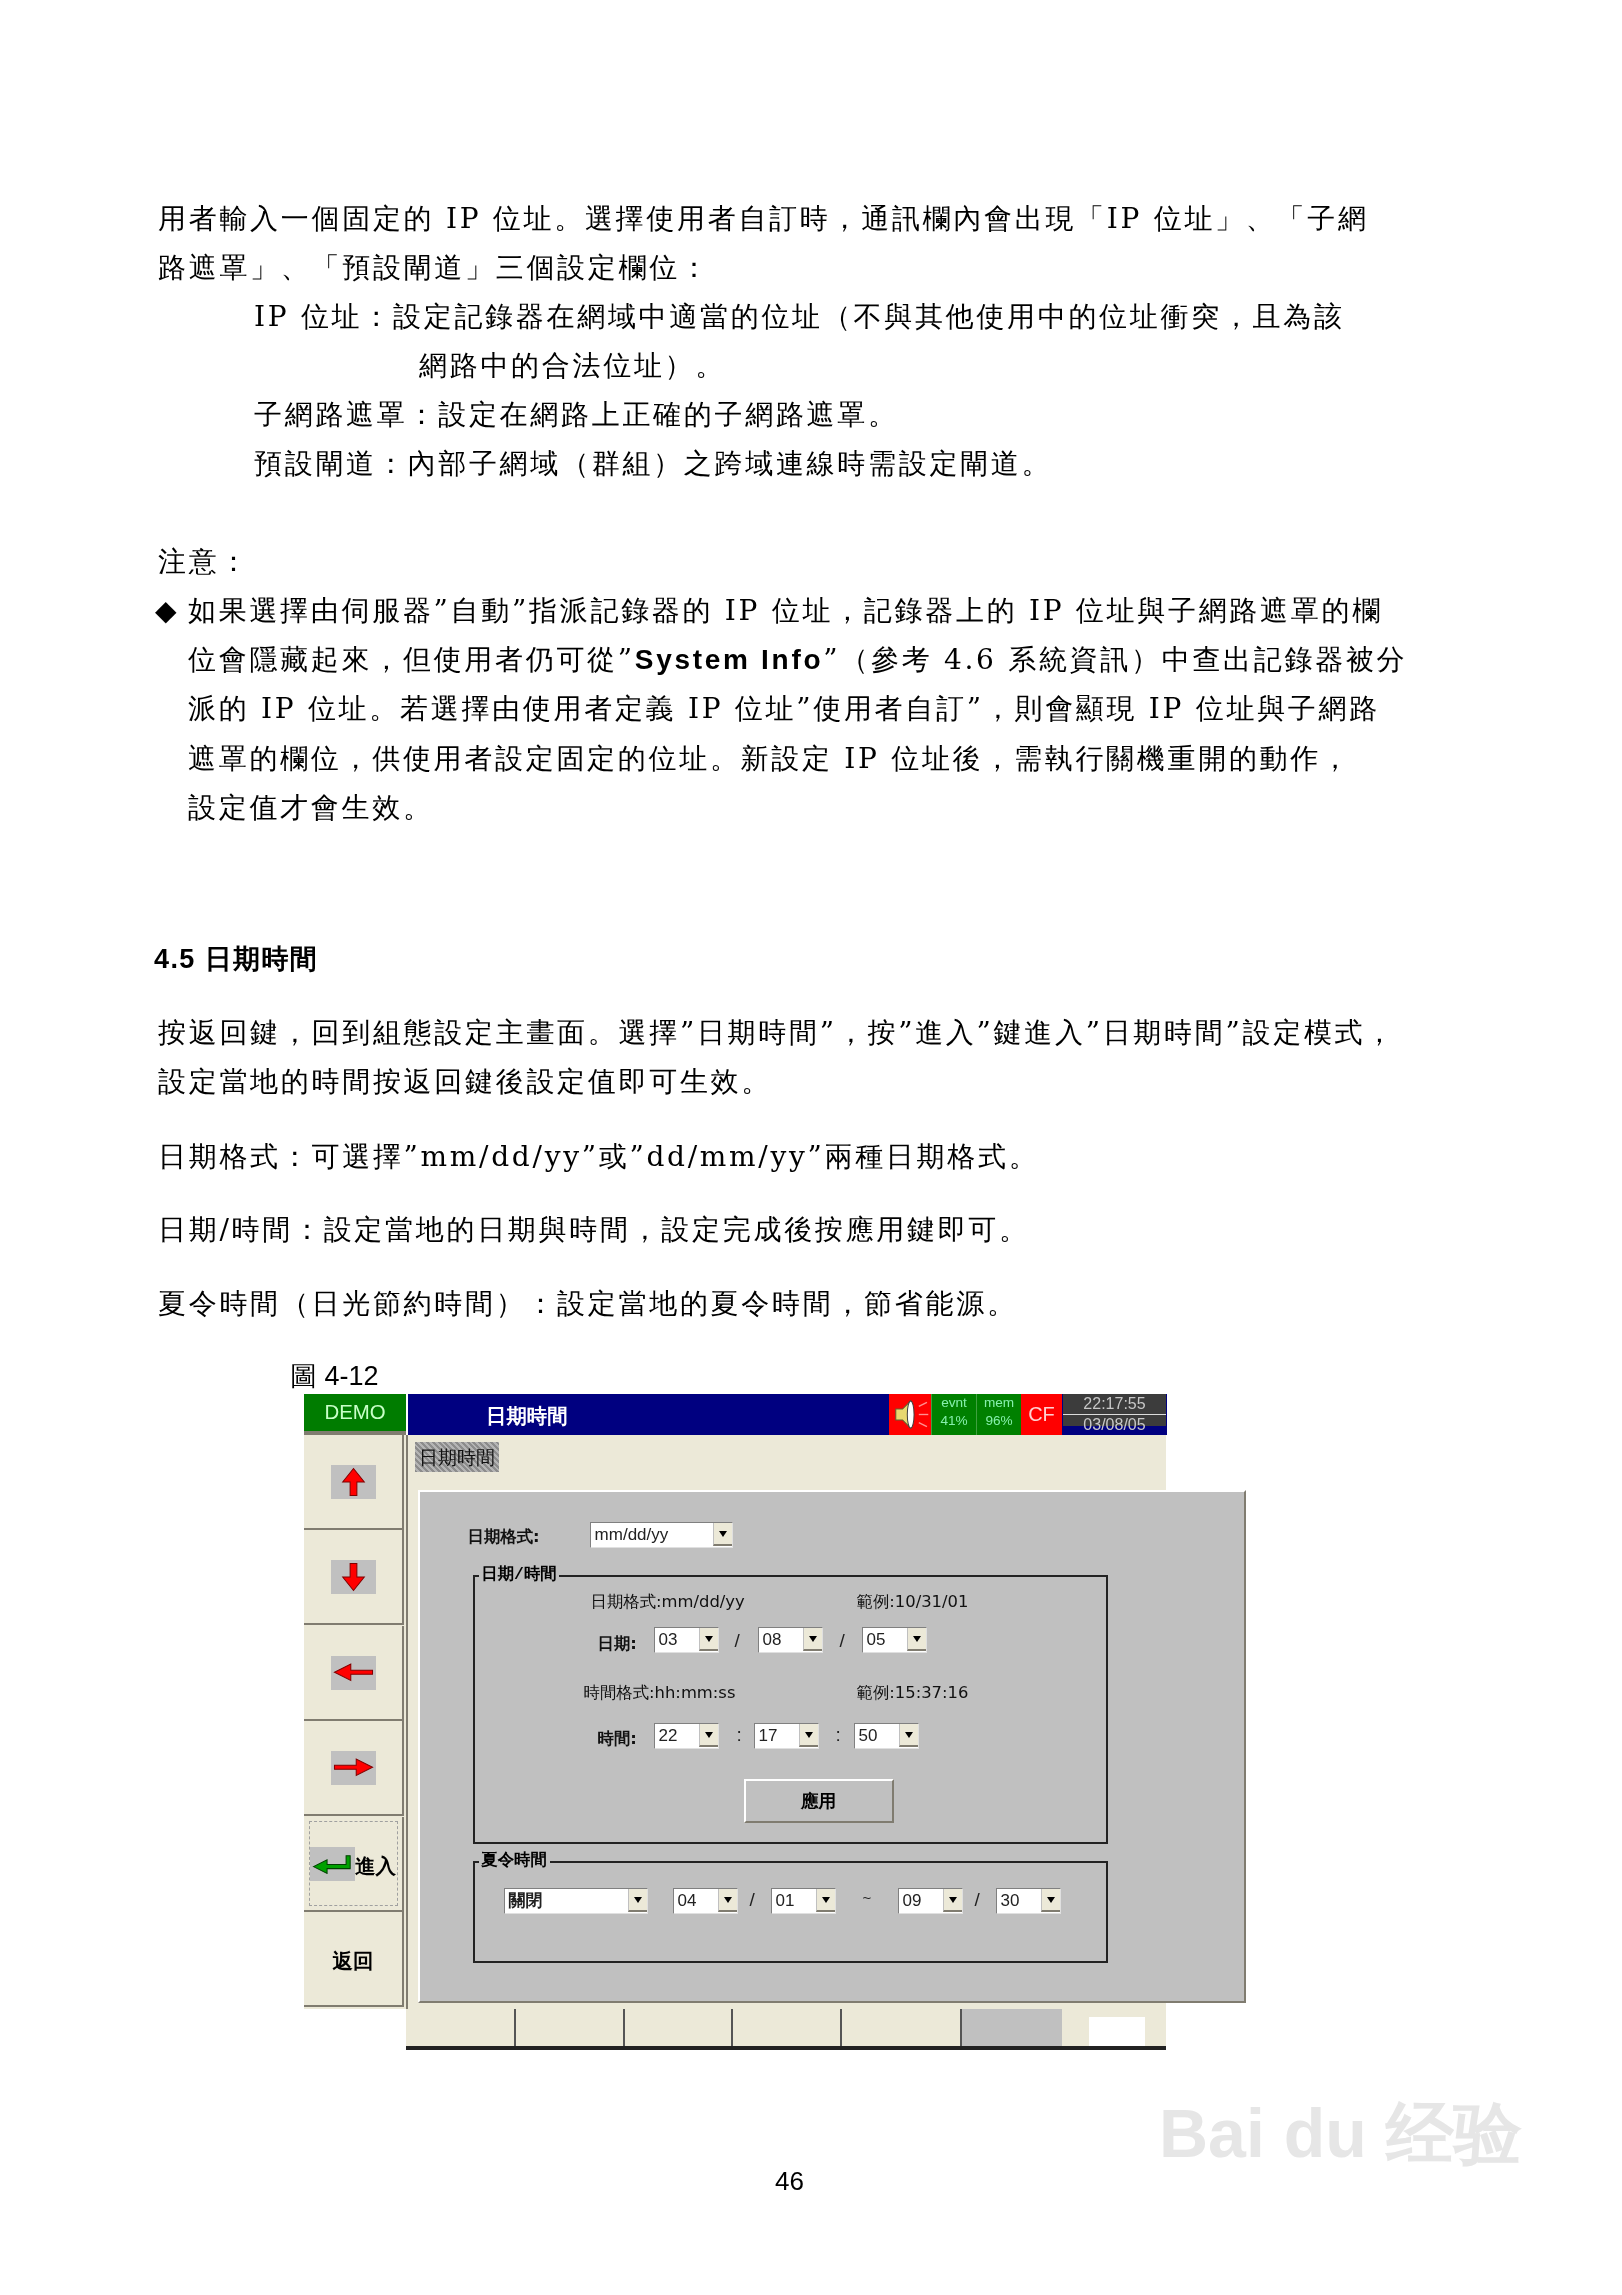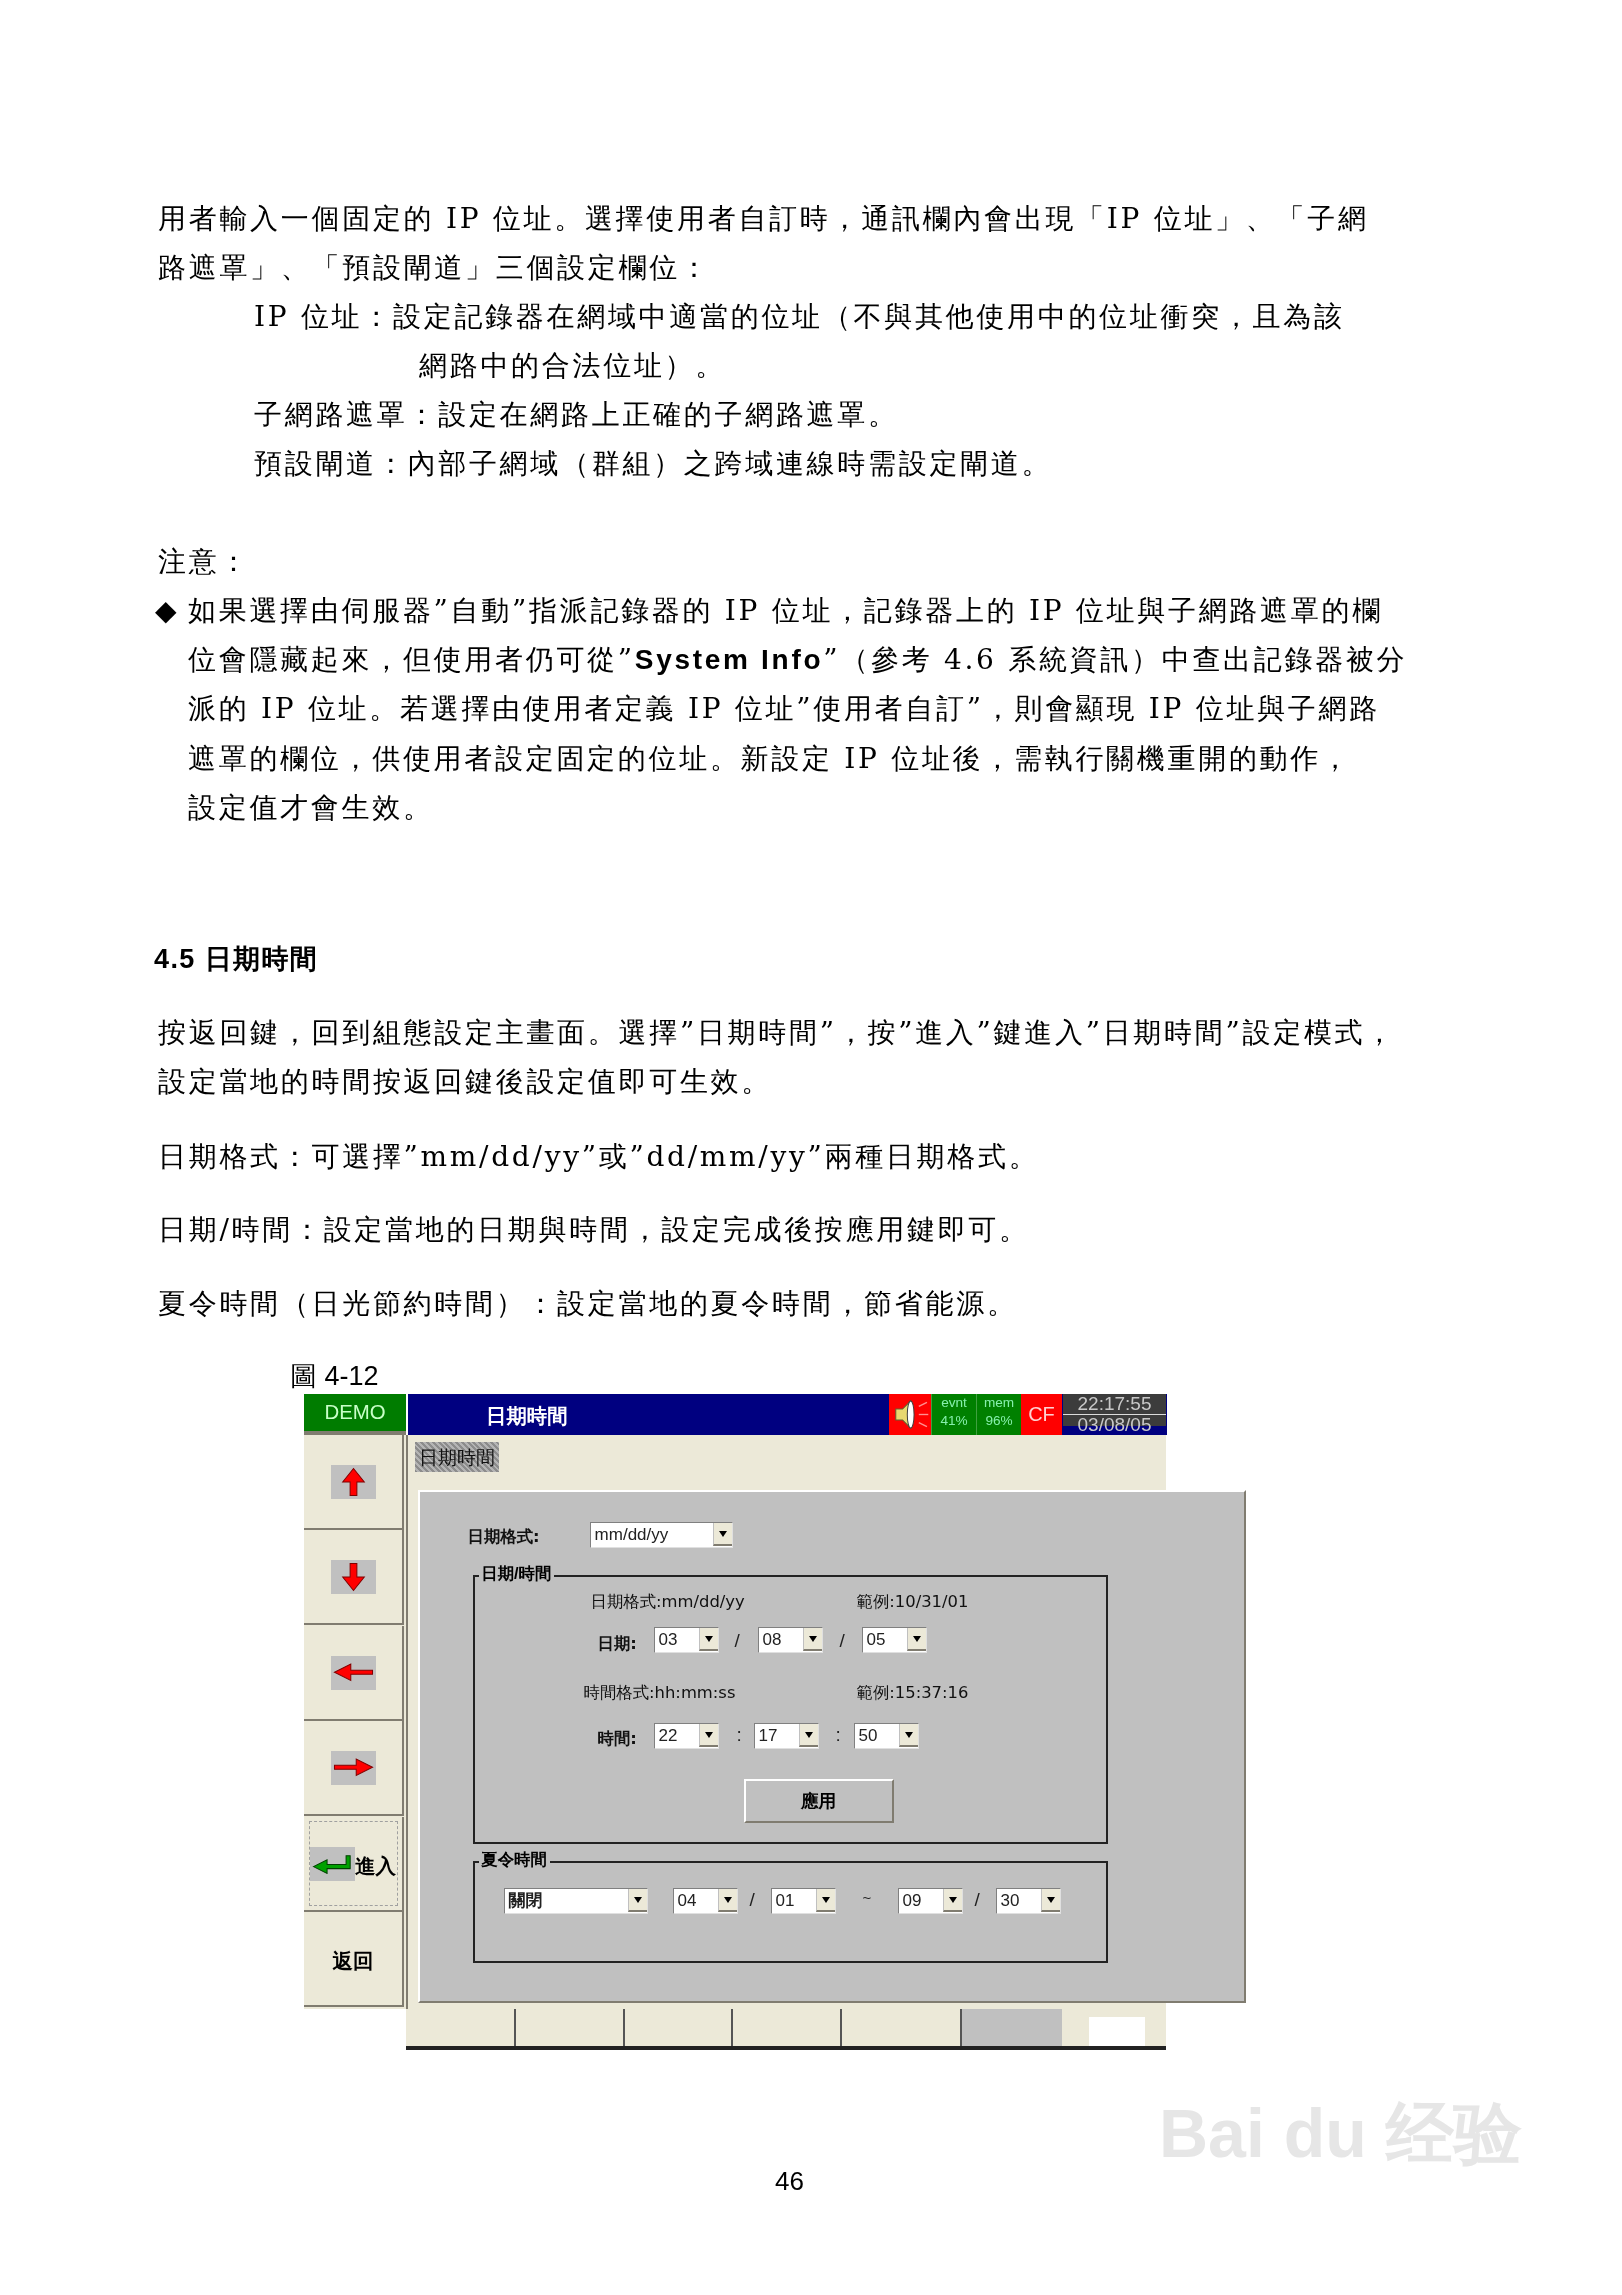--- a/index.html
+++ b/index.html
@@ -14,42 +14,42 @@
   
   .fig { position:absolute; left:304px; top:1394px; width:862px; height:656px; font-family:"Liberation Sans", sans-serif; }
   .fig-caption { position:absolute; left:290px; top:1358px; font-size:27px; font-family:"Liberation Sans", sans-serif; }
   .demo { position:absolute; left:0; top:0; width:102px; height:41px; background:#007c00; color:#c8ffc8;
           font-size:20.4px; display:flex; align-items:center; justify-content:center; border-bottom:4.1px solid #807c70; box-sizing:border-box; }
   .titlebar { position:absolute; left:104px; top:0; width:759px; height:41px; background:#000080; }
   .title-text { position:absolute; left:78px; top:8.2px; color:#fff; font-size:20.4px; font-weight:bold; font-family:"DejaVu Sans", sans-serif; }
   .spk { position:absolute; left:585px; top:0; width:42px; height:41px; background:#ff0000; }
   .stat { position:absolute; top:0; height:41px; background:#008000; color:#86efac; font-size:13.6px; line-height:18.4px; text-align:center; border-left:1.4px solid #40a040;}
   .cf { position:absolute; left:717px; top:0; width:41px; height:41px; background:#ff0000; color:#ffd0d0; font-size:20px; display:flex; align-items:center; justify-content:center;}
-  .clock { position:absolute; left:759px; top:0; width:103px; height:32px; background:#3c3c3c; color:#c8c8c8; font-size:19px; }
+  .clock { position:absolute; left:759px; top:0; width:103px; height:32px; background:#3c3c3c; color:#c8c8c8; font-size:16px; }
   .clock div { height:20px; line-height:20px; text-align:center; }
   .clock div:first-child { border-bottom:1.4px solid #dcdcdc; }
 
   .leftcol { position:absolute; left:0; top:41px; width:102px; height:574px; background:#ece9d8; }
   .lbtn { position:absolute; left:0; width:100px; height:95px; background:#ece9d8; border-right:2.7px solid #807c70; border-bottom:2.7px solid #807c70; box-sizing:border-box;
           display:flex; flex-direction:column; align-items:center; justify-content:center; }
   .iconbox { width:45px; height:34px; background:#c0c0c0; display:flex; align-items:center; justify-content:center; }
   .lbtn-label { font-size:20.4px; font-weight:bold; font-family:"DejaVu Sans", sans-serif; margin-top:4.1px; }
   .enter { border:1.4px dashed #a0a0a0; }
 
   .content { position:absolute; left:102px; top:41px; width:760px; height:574px; background:#ece9d8; border-left:2px solid #807c70; box-sizing:border-box; }
   .tab { position:absolute; left:6.8px; top:6.8px; height:30px; padding:0 4.1px; background:#a0a0a0; font-size:19px; line-height:30px; font-family:"DejaVu Sans", sans-serif; color:#111;
          background-image:repeating-linear-gradient(45deg,#8c8c8c 0 2px,#b4b4b4 2px 4.1px); }
   .panel { position:absolute; left:9.5px; top:55px; width:828px; height:513px; background:#c0c0c0; border-top:2px solid #fff; border-left:2px solid #fff; border-right:2.7px solid #807c70; border-bottom:2.7px solid #807c70; box-sizing:border-box; }
   .lbl { position:absolute; font-size:16.4px; font-weight:bold; font-family:"DejaVu Sans", sans-serif; color:#111; white-space:nowrap; }
   .sel { position:absolute; height:26px; background:#fff; border:1.4px solid #808080; border-right-color:#e0e0e0; border-bottom-color:#e0e0e0; box-sizing:border-box; font-size:17px; line-height:23px; padding-left:4.1px; color:#222; font-family:"Liberation Sans", sans-serif; }
   .sel .arr { position:absolute; right:0; top:0; width:19px; height:23px; background:#ece9d8; border-left:0.7px solid #c0c0c0; border-bottom:2px solid #807c70; box-sizing:border-box; }
   .sel .arr::after { content:""; position:absolute; left:5.5px; top:8.2px; border-left:4.1px solid transparent; border-right:4.1px solid transparent; border-top:6.1px solid #000; }
   .sep { position:absolute; font-size:19px; color:#222; font-family:"Liberation Sans", sans-serif; }
   .group { position:absolute; border:2px solid #222; box-sizing:border-box; }
-  .group-title { position:absolute; left:4.1px; top:-13.6px; background:#c0c0c0; padding:0 2.7px; font-size:16.4px; font-weight:bold; font-family:Liberation Sans, sans-serif; }
+  .group-title { position:absolute; left:4.1px; top:-13.6px; background:#c0c0c0; padding:0 2.7px; font-size:16.4px; font-weight:bold; font-family:Liberation Mono, monospace; }
   .apply { position:absolute; width:150px; height:44px; background:#c0c0c0; border-top:2px solid #fff; border-left:2px solid #fff; border-right:2.7px solid #807c70; border-bottom:2.7px solid #807c70; box-sizing:border-box; font-size:17.7px; font-weight:bold; font-family:"DejaVu Sans", sans-serif; display:flex; align-items:center; justify-content:center; }
 
   .bottombar { position:absolute; left:102px; top:615px; width:760px; height:41px; border-bottom:4.1px solid #222; box-sizing:border-box; background:#ece9d8; }
   .bcell { position:absolute; top:0; height:37px; border-right:2px solid #555; box-sizing:border-box; background:#ece9d8; }
 
   .pageno { position:absolute; left:775px; top:2166px; font-size:26px; font-family:"Liberation Sans", sans-serif; }
   .wm { position:absolute; left:1159px; top:2096px; color:#e6e6e6; font-family:"Liberation Sans", sans-serif; font-weight:bold; }
 </style>
 </head>
 <body>

